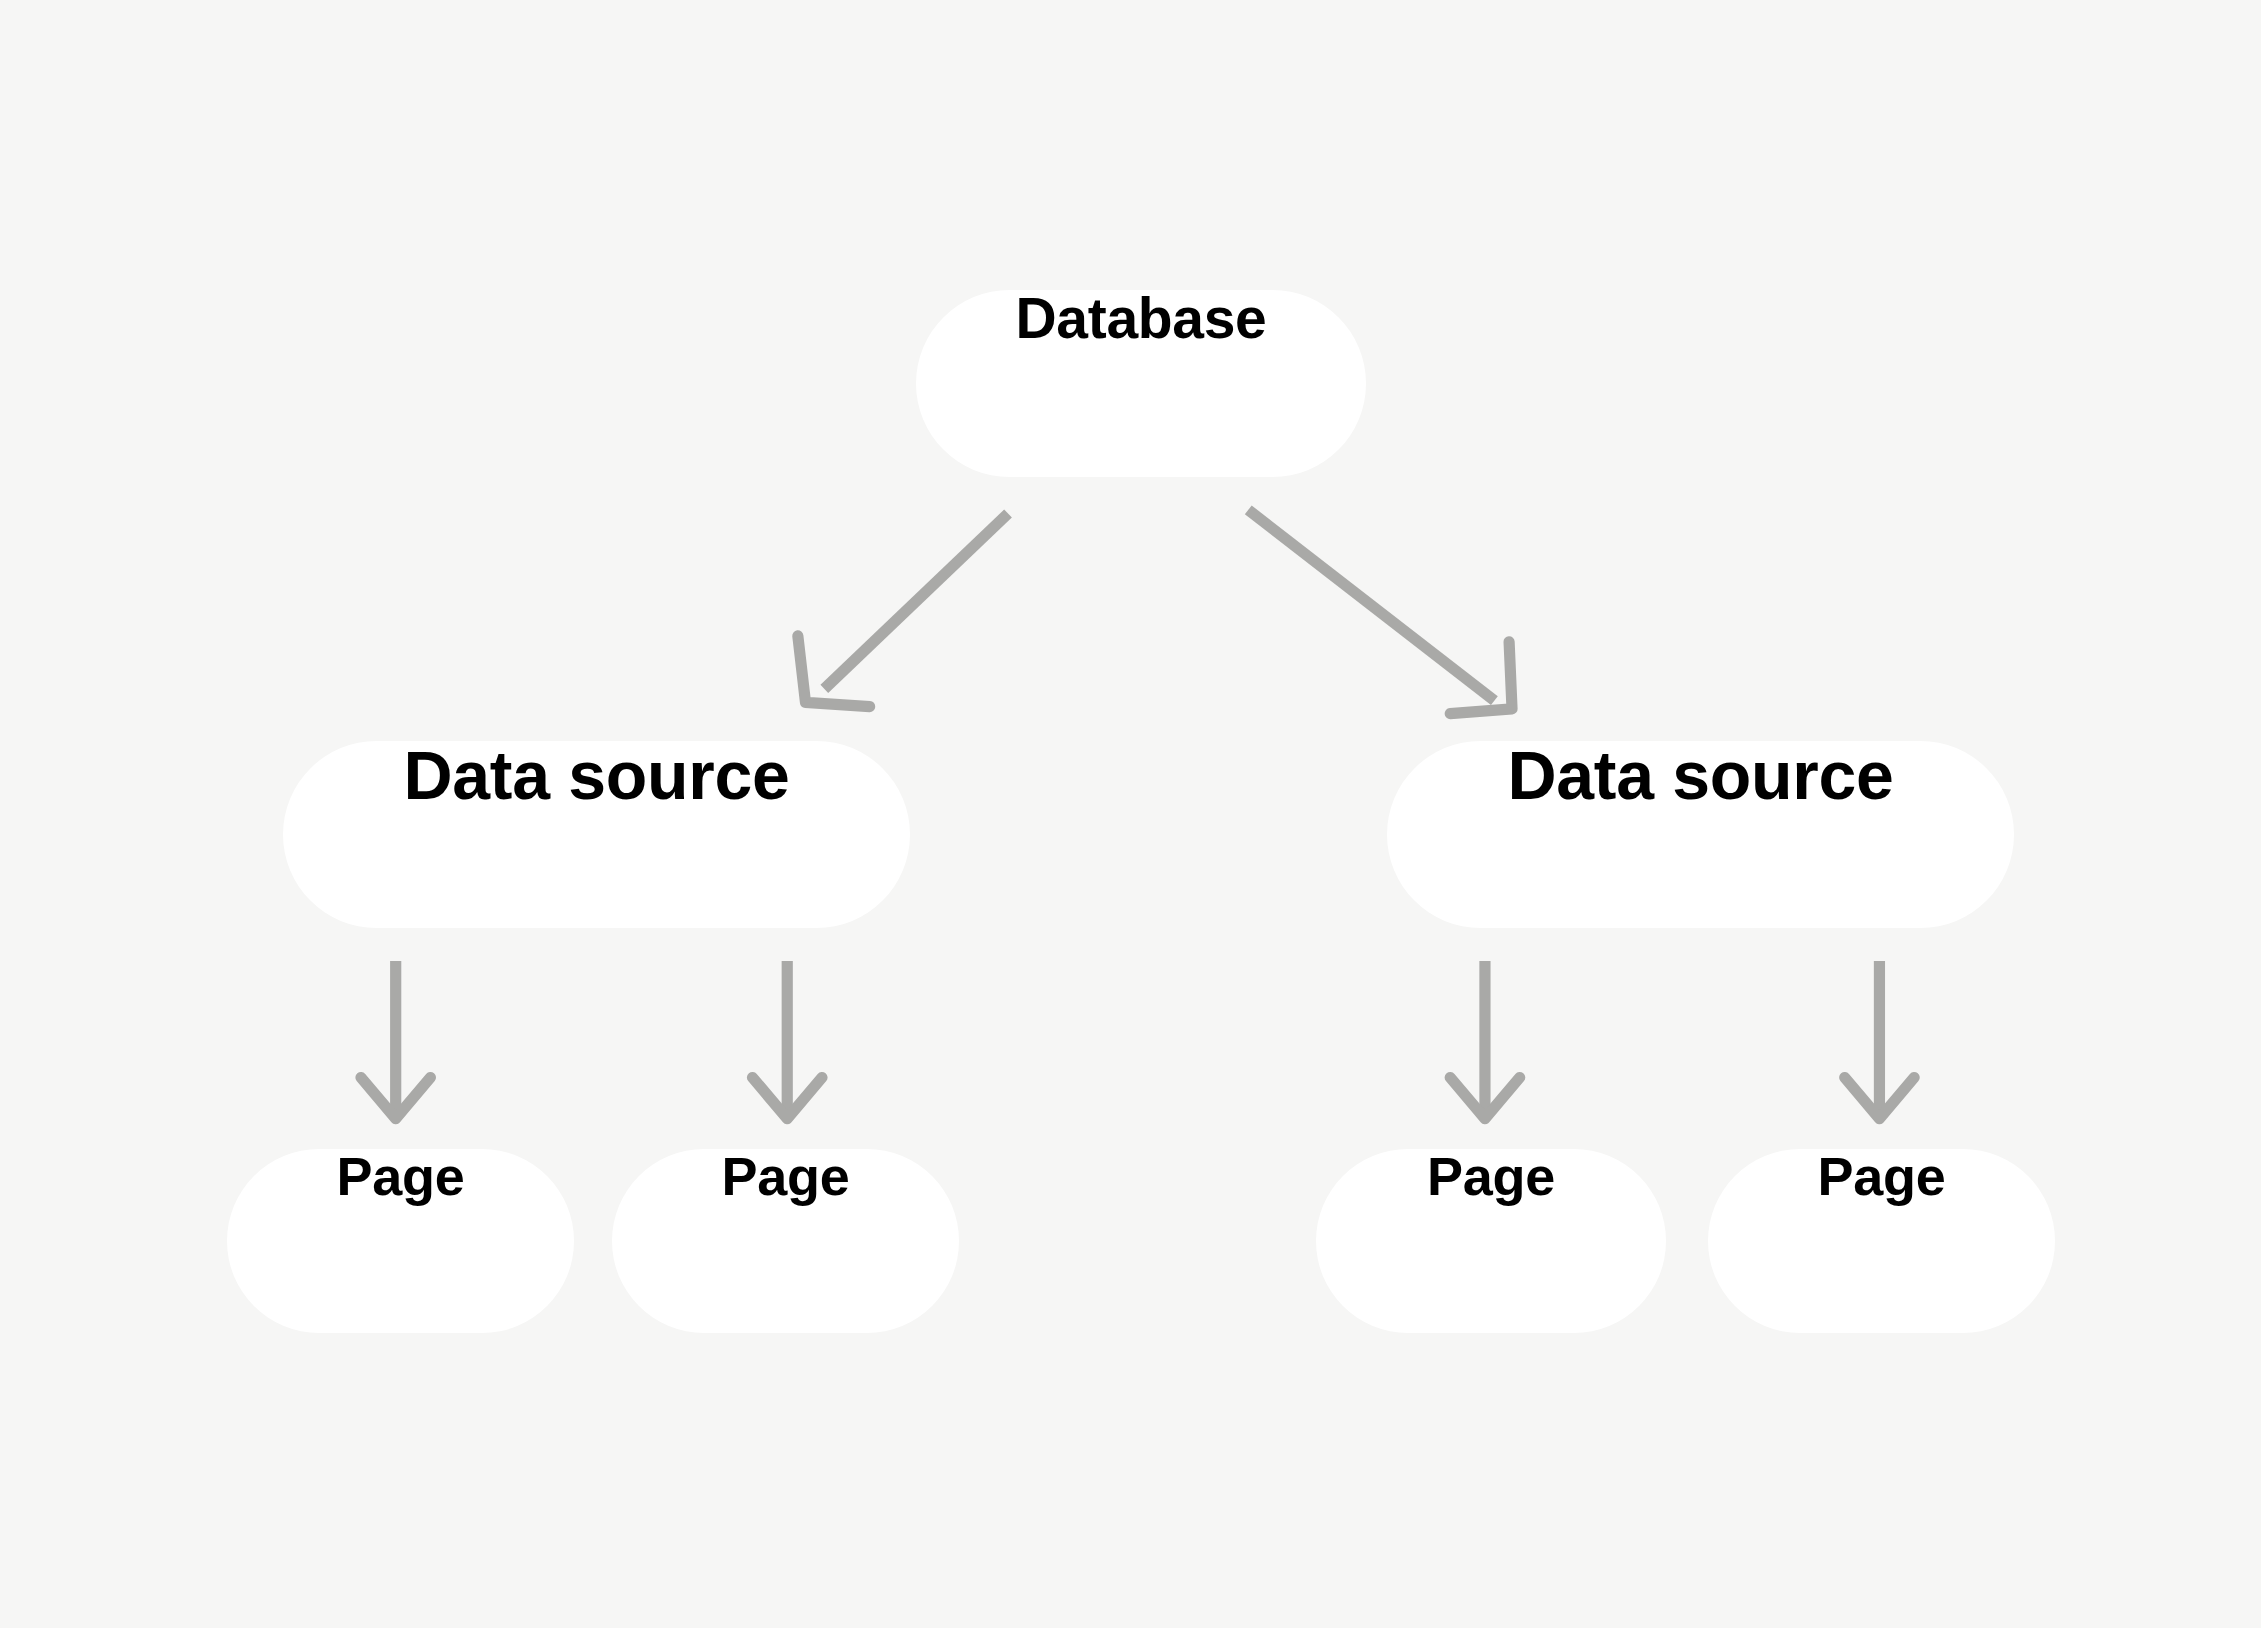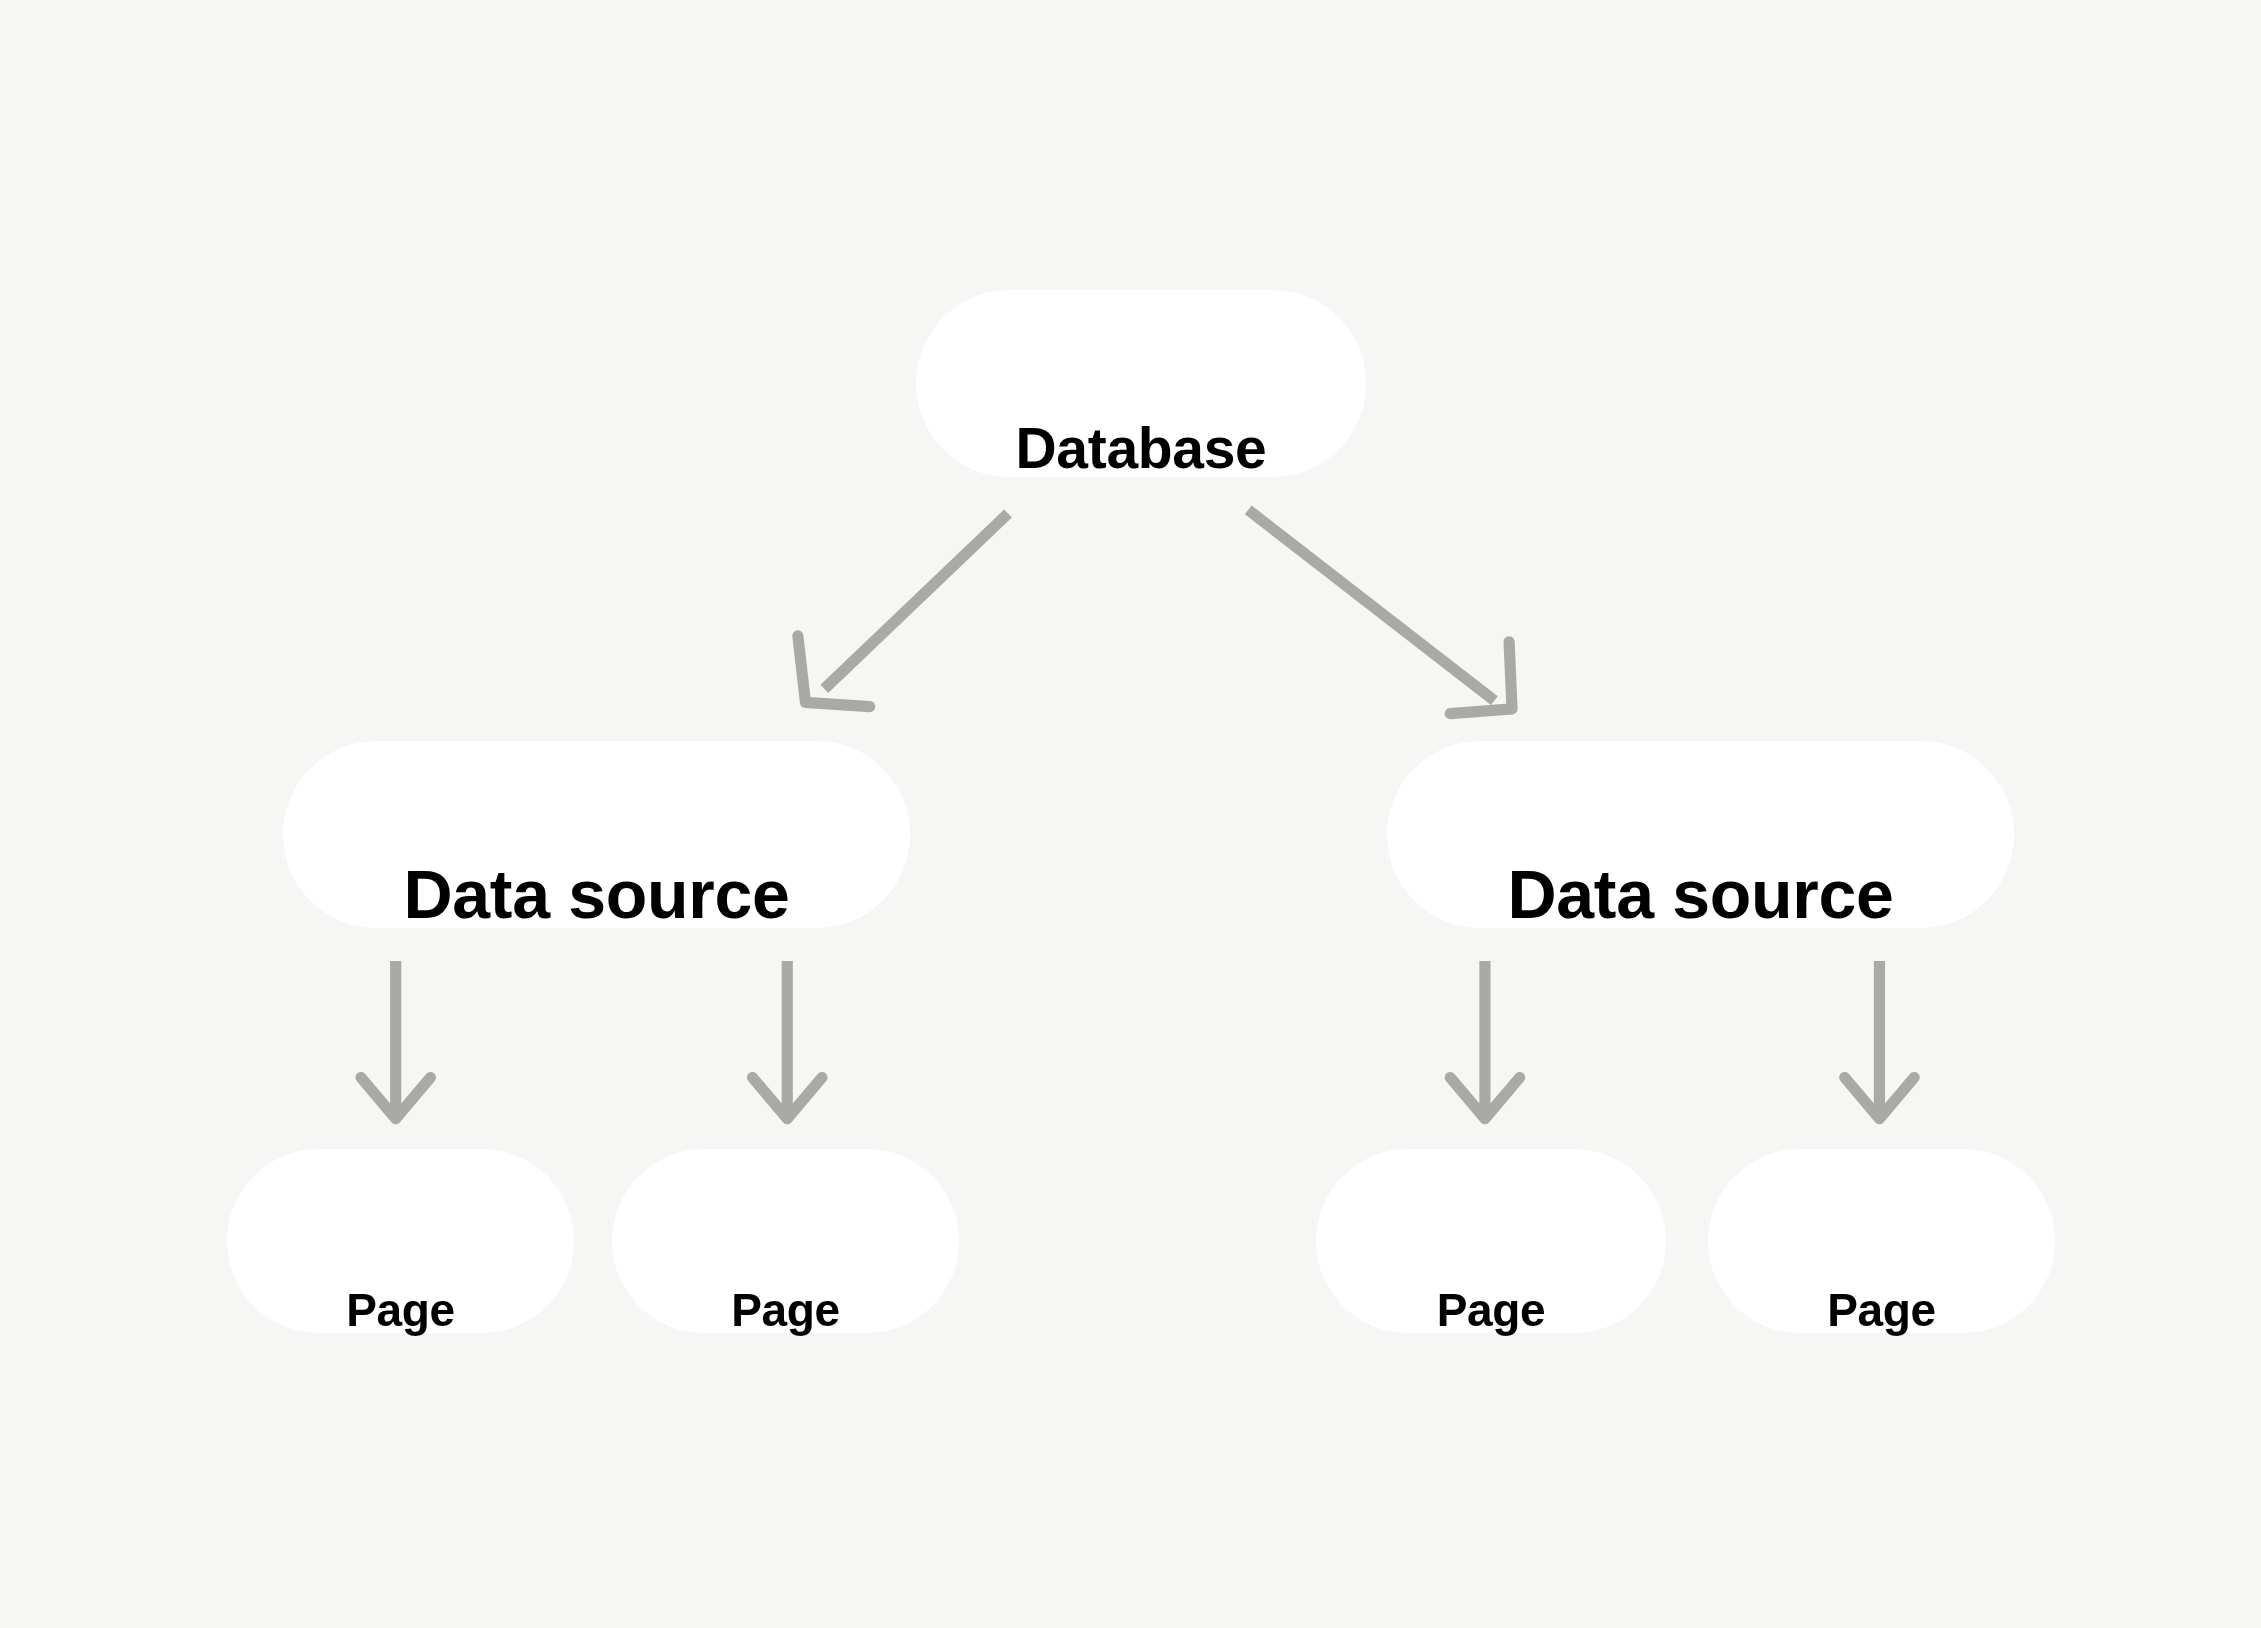--- a/index.html
+++ b/index.html
@@ -24,35 +24,35 @@
     left: 0;
     top: 0;
     width: 2261px;
     height: 1628px;
   }
   .node {
     position: absolute;
     background: #ffffff;
     border-radius: 588px;
     display: flex;
-    align-items: flex-end;
+    align-items: flex-start;
     justify-content: center;
     box-sizing: border-box;
   }
   .node-label {
     color: #000000;
     font-family: "Liberation Sans", sans-serif;
     font-weight: bold;
     line-height: 1;
     letter-spacing: -0.3px;
     white-space: nowrap;
   }
   .node-root { font-size: 57px; }
   .node-mid  { font-size: 68px; }
-  .node-leaf { font-size: 46px; }
+  .node-leaf { font-size: 54px; }
 </style>
 </head>
 <body>
 
 <div id="canvas">
 
   <svg id="edge-layer" viewBox="0 0 3840 2765" xmlns="http://www.w3.org/2000/svg">
 
     <g>
       <line x1="1712" y1="872" x2="1400" y2="1170" stroke="#a9a9a7" stroke-width="19" stroke-linecap="butt"></line>

